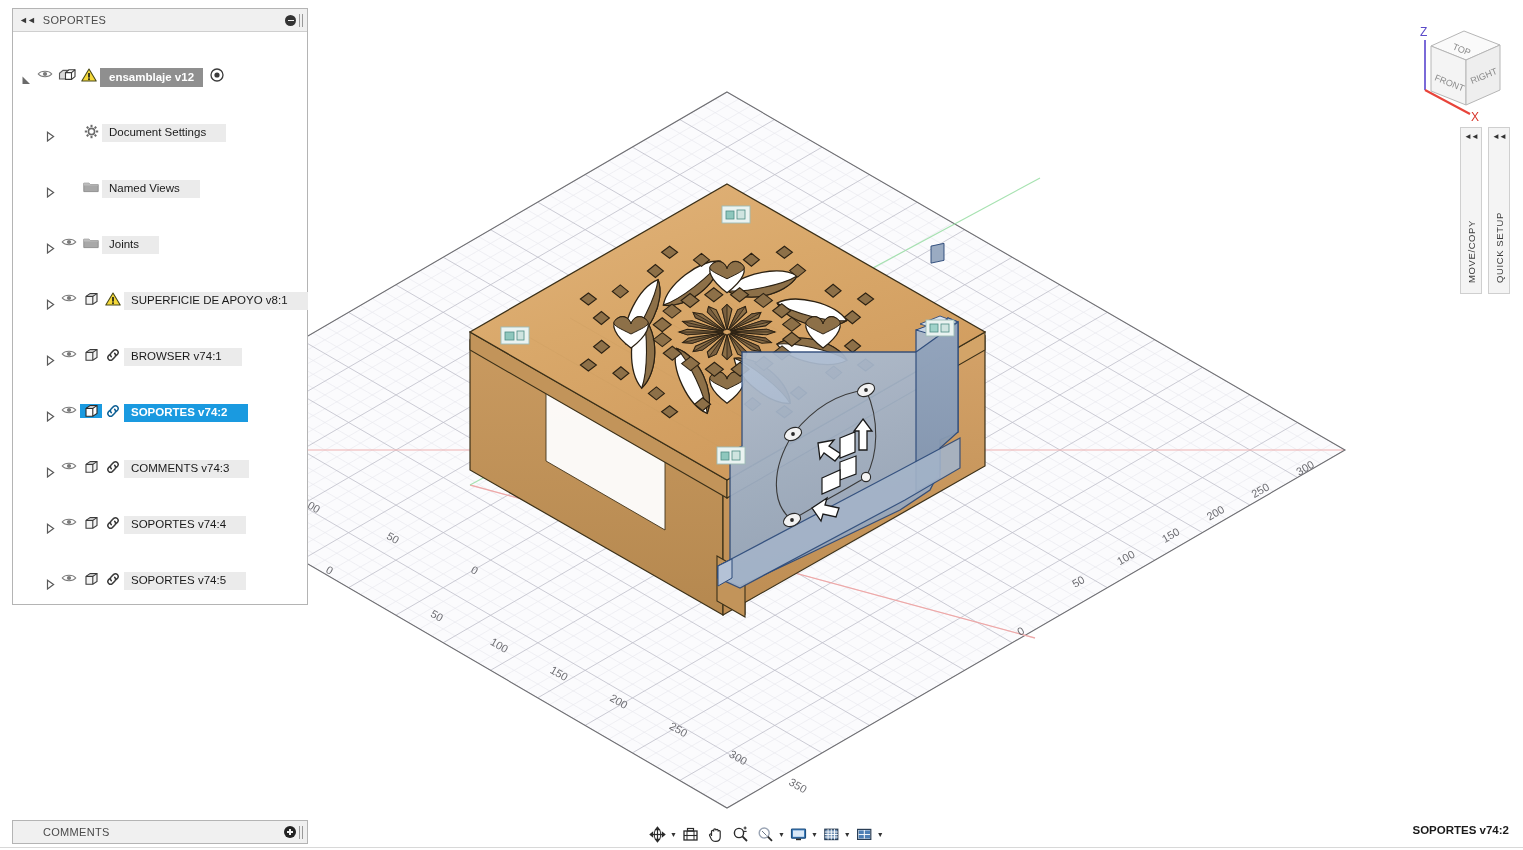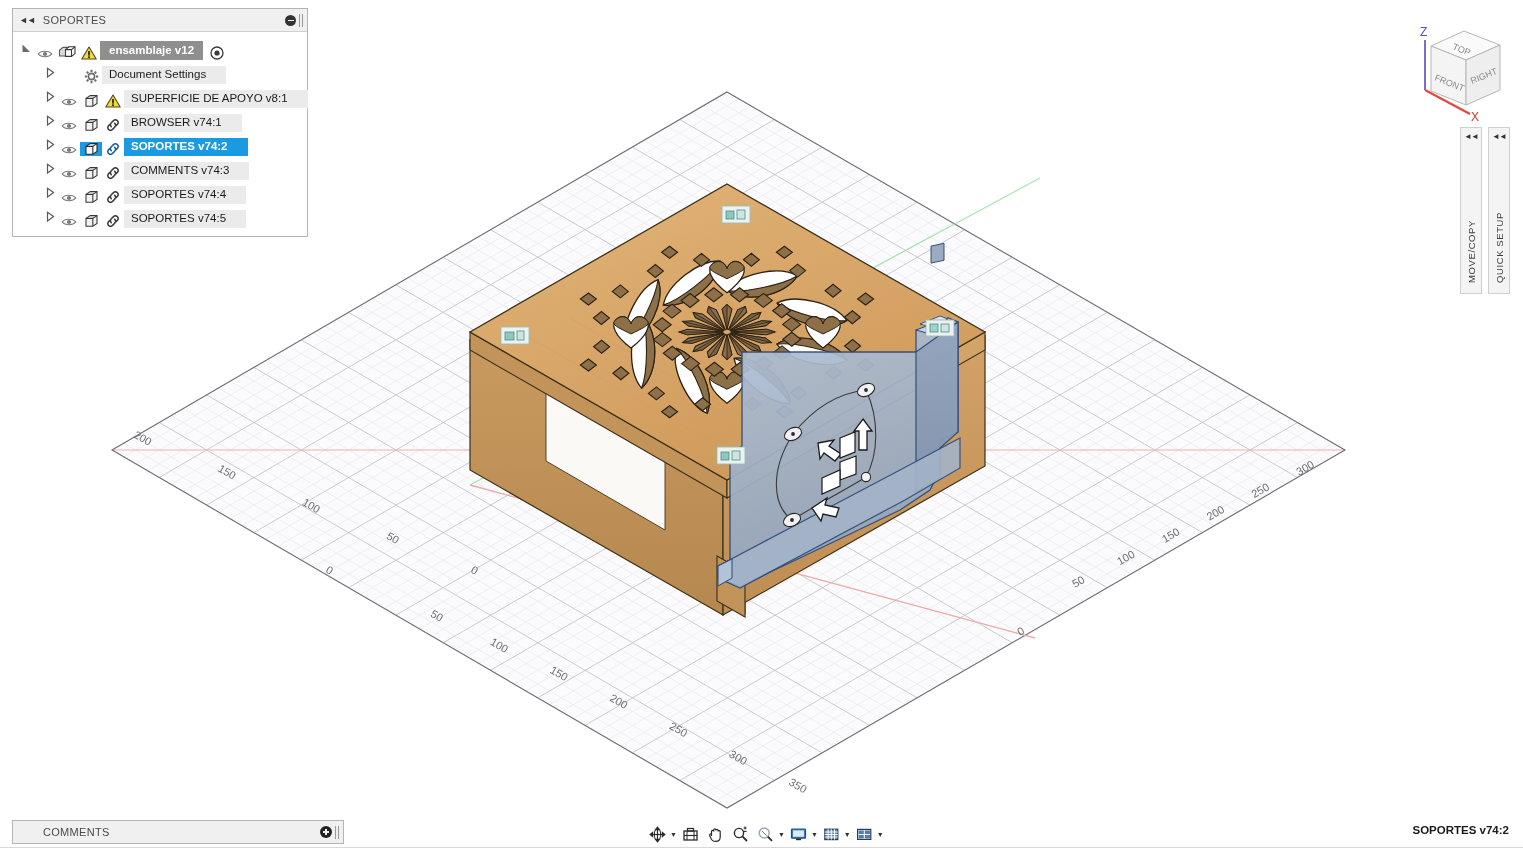--- a/index.html
+++ b/index.html
@@ -31,21 +31,21 @@
   .hdr-right { position:absolute; right:4px; top:0; height:23px; display:flex; align-items:center; gap:3px; }
   .minus-circle {
     width:11px; height:11px; border-radius:50%; background:#333;
     display:flex; align-items:center; justify-content:center;
   }
   .minus-circle::after { content:""; width:6px; height:1.5px; background:#f0f0f0; }
   .grip { width:4px; height:13px; border-left:1px solid #999; border-right:1px solid #999; }
 
   #browser-tree { background:#ffffff; padding:4px 0 8px 0; }
 
-  .tree-row { display:flex; align-items:flex-end; height:24px; padding-left:6px; position:relative; }
+  .tree-row { display:flex; align-items:flex-start; height:24px; padding-left:6px; position:relative;margin-top:32px; }
   .tree-row.indent1 { padding-left:6px; }
 
   .tri {
     width:15px; height:24px; display:flex; align-items:center; justify-content:center;
     flex: 0 0 15px;
   }
   .tri svg { display:block; }
   .tri.root svg { }
 
   .eye { width:22px; display:flex; align-items:center; justify-content:center; flex:0 0 22px; }
@@ -57,21 +57,21 @@
   }
   .row-label.bold { font-weight:bold; }
   .row-label.sel { background:#1a9ae0; color:#ffffff; font-weight:bold; }
 
   .root-row .row-label { background:#8f8f8f; color:#ffffff; font-weight:bold; padding:3px 9px; }
 
   .target-ico { width:20px; display:flex; align-items:center; justify-content:center; margin-left:4px; }
 
   
   #comments-panel {
-    position:absolute; left:12px; top:820px; width:332px; height:24px;
+    position:absolute; left:12px; top:820px; width:296px; height:24px;
     background:#f0f0f0; border:1px solid #b4b4b4; display:flex; align-items:center;
     padding-left:30px; z-index:40;
   }
   #comments-title { font-size:11px; color:#4a4a4a; letter-spacing:.3px; }
   .cmt-right { position:absolute; right:4px; top:0; height:22px; display:flex; align-items:center; gap:3px; }
   .plus-circle { width:12px; height:12px; border-radius:50%; background:#222; position:relative; }
   .plus-circle::before, .plus-circle::after {
     content:""; position:absolute; background:#f0f0f0;
   }
   .plus-circle::before { left:3px; top:5.2px; width:6px; height:1.6px; }
@@ -629,20 +629,55 @@
             </svg>
           </span>
           <span class="row-label">Document Settings</span>
         </div>
         <div class="tree-row indent1">
           <span class="tri" style="margin-left:24px">
             <svg width="11" height="11" viewBox="0 0 11 11">
               <path d="M2.5 1.2 L8.6 5.6 L2.5 10 Z" fill="none" stroke="#5a5a5a" stroke-width="1.2"></path>
             </svg>
           </span>
+          <span class="eye"></span>
+          <span class="ico">
+            <svg width="16" height="13" viewBox="0 0 16 13">
+              <path d="M0.8 3.2 H6 L7.3 4.6 H15.2 V11.6 H0.8 Z" fill="#a8a8a8" stroke="#8a8a8a" stroke-width="0.9"></path>
+              <path d="M0.8 3.2 H6 L7.3 4.6 H15.2 V5.6 H0.8 Z" fill="#bdbdbd"></path>
+            </svg>
+          </span>
+          <span class="row-label">Named Views</span>
+        </div>
+        <div class="tree-row indent1">
+          <span class="tri" style="margin-left:24px">
+            <svg width="11" height="11" viewBox="0 0 11 11">
+              <path d="M2.5 1.2 L8.6 5.6 L2.5 10 Z" fill="none" stroke="#5a5a5a" stroke-width="1.2"></path>
+            </svg>
+          </span>
+          <span class="eye">
+            <svg width="16" height="12" viewBox="0 0 16 12">
+              <path d="M1.2 6 C4 2.4 12 2.4 14.8 6 C12 9.6 4 9.6 1.2 6 Z" fill="none" stroke="#7a7a7a" stroke-width="1.1"></path>
+              <circle cx="8" cy="6" r="2.1" fill="#7a7a7a"></circle>
+            </svg>
+          </span>
+          <span class="ico">
+            <svg width="16" height="13" viewBox="0 0 16 13">
+              <path d="M0.8 3.2 H6 L7.3 4.6 H15.2 V11.6 H0.8 Z" fill="#a8a8a8" stroke="#8a8a8a" stroke-width="0.9"></path>
+              <path d="M0.8 3.2 H6 L7.3 4.6 H15.2 V5.6 H0.8 Z" fill="#bdbdbd"></path>
+            </svg>
+          </span>
+          <span class="row-label">Joints</span>
+        </div>
+        <div class="tree-row indent1">
+          <span class="tri" style="margin-left:24px">
+            <svg width="11" height="11" viewBox="0 0 11 11">
+              <path d="M2.5 1.2 L8.6 5.6 L2.5 10 Z" fill="none" stroke="#5a5a5a" stroke-width="1.2"></path>
+            </svg>
+          </span>
           <span class="eye">
             <svg width="16" height="12" viewBox="0 0 16 12">
               <path d="M1.2 6 C4 2.4 12 2.4 14.8 6 C12 9.6 4 9.6 1.2 6 Z" fill="none" stroke="#7a7a7a" stroke-width="1.1"></path>
               <circle cx="8" cy="6" r="2.1" fill="#7a7a7a"></circle>
             </svg>
           </span>
           <span class="ico">
             <svg width="15" height="14" viewBox="0 0 15 14">
               <path d="M2 4.4 L6.2 1.6 L13 1.6 L13 9.4 L8.8 12.2 L2 12.2 Z" fill="#f3f3f3" stroke="#3a3a3a" stroke-width="1.1"></path>
               <path d="M2 4.4 L8.8 4.4 L8.8 12.2" fill="none" stroke="#3a3a3a" stroke-width="1.1"></path>

